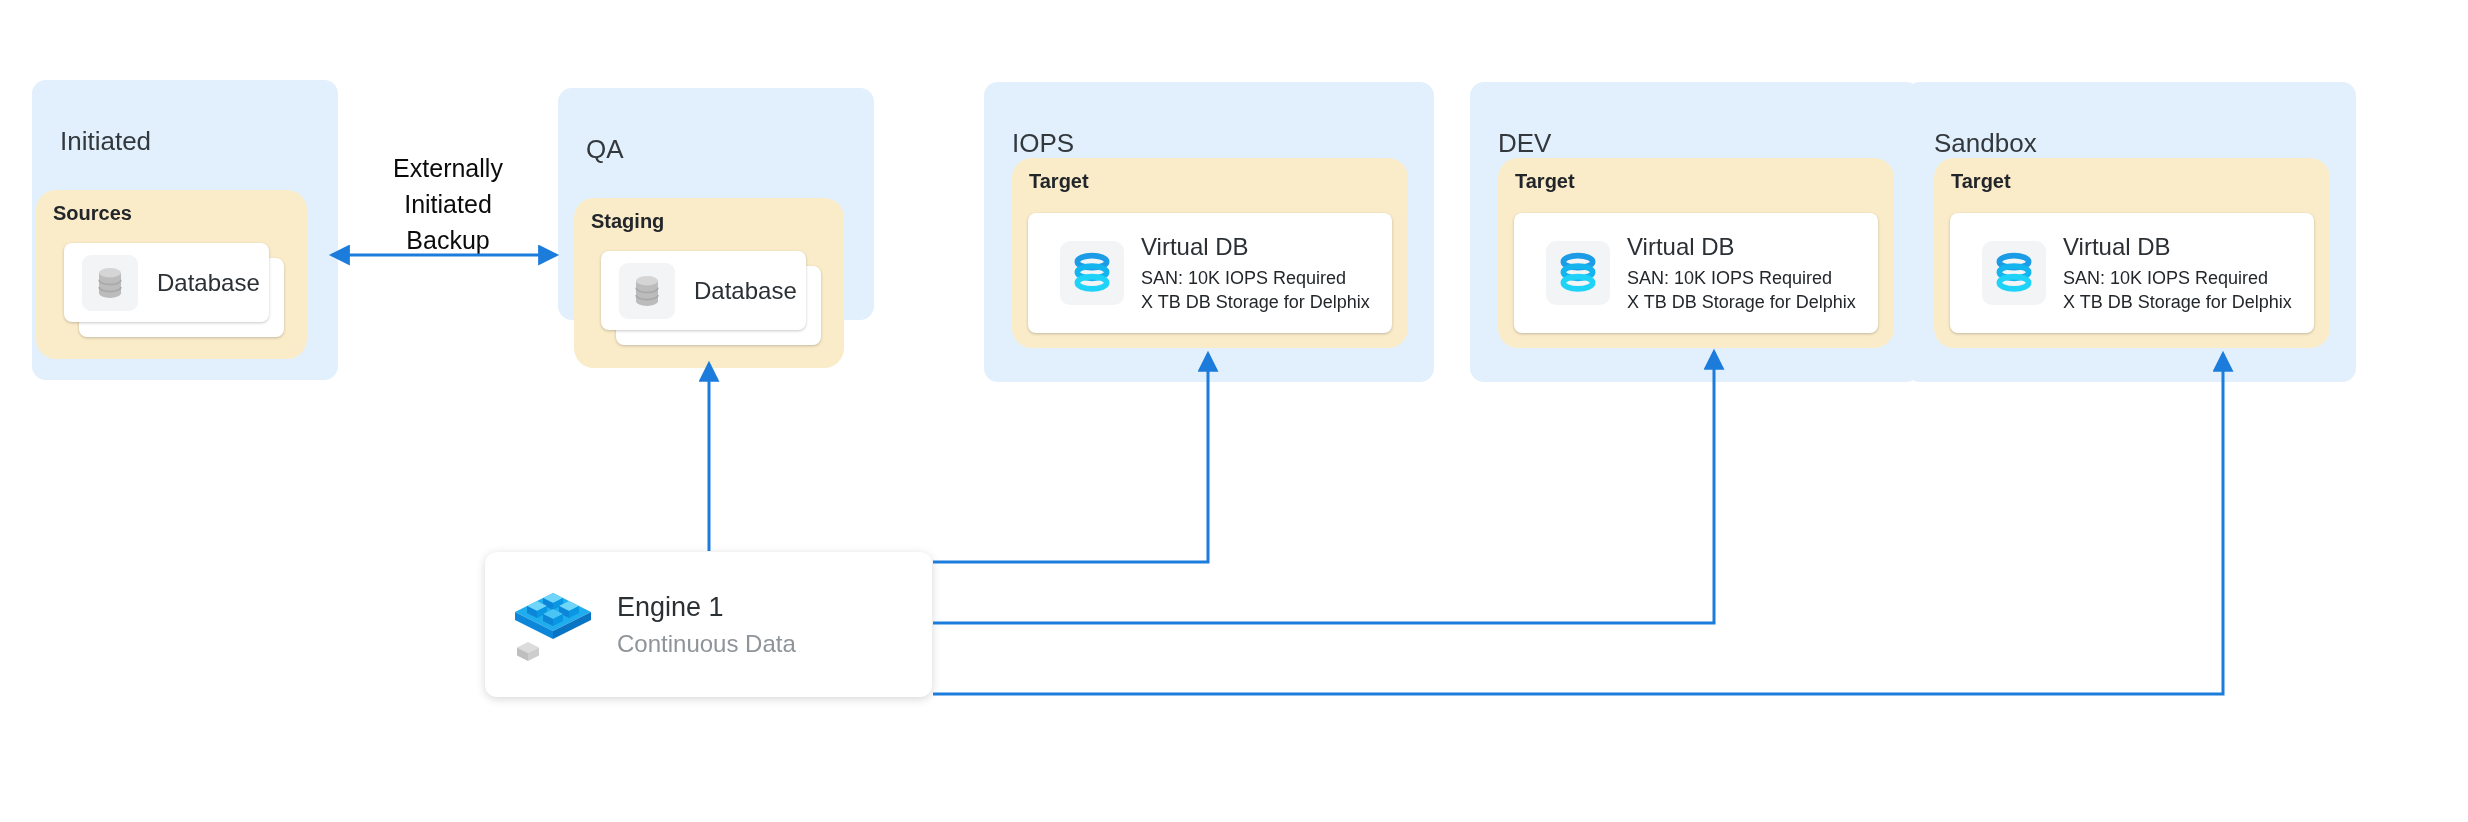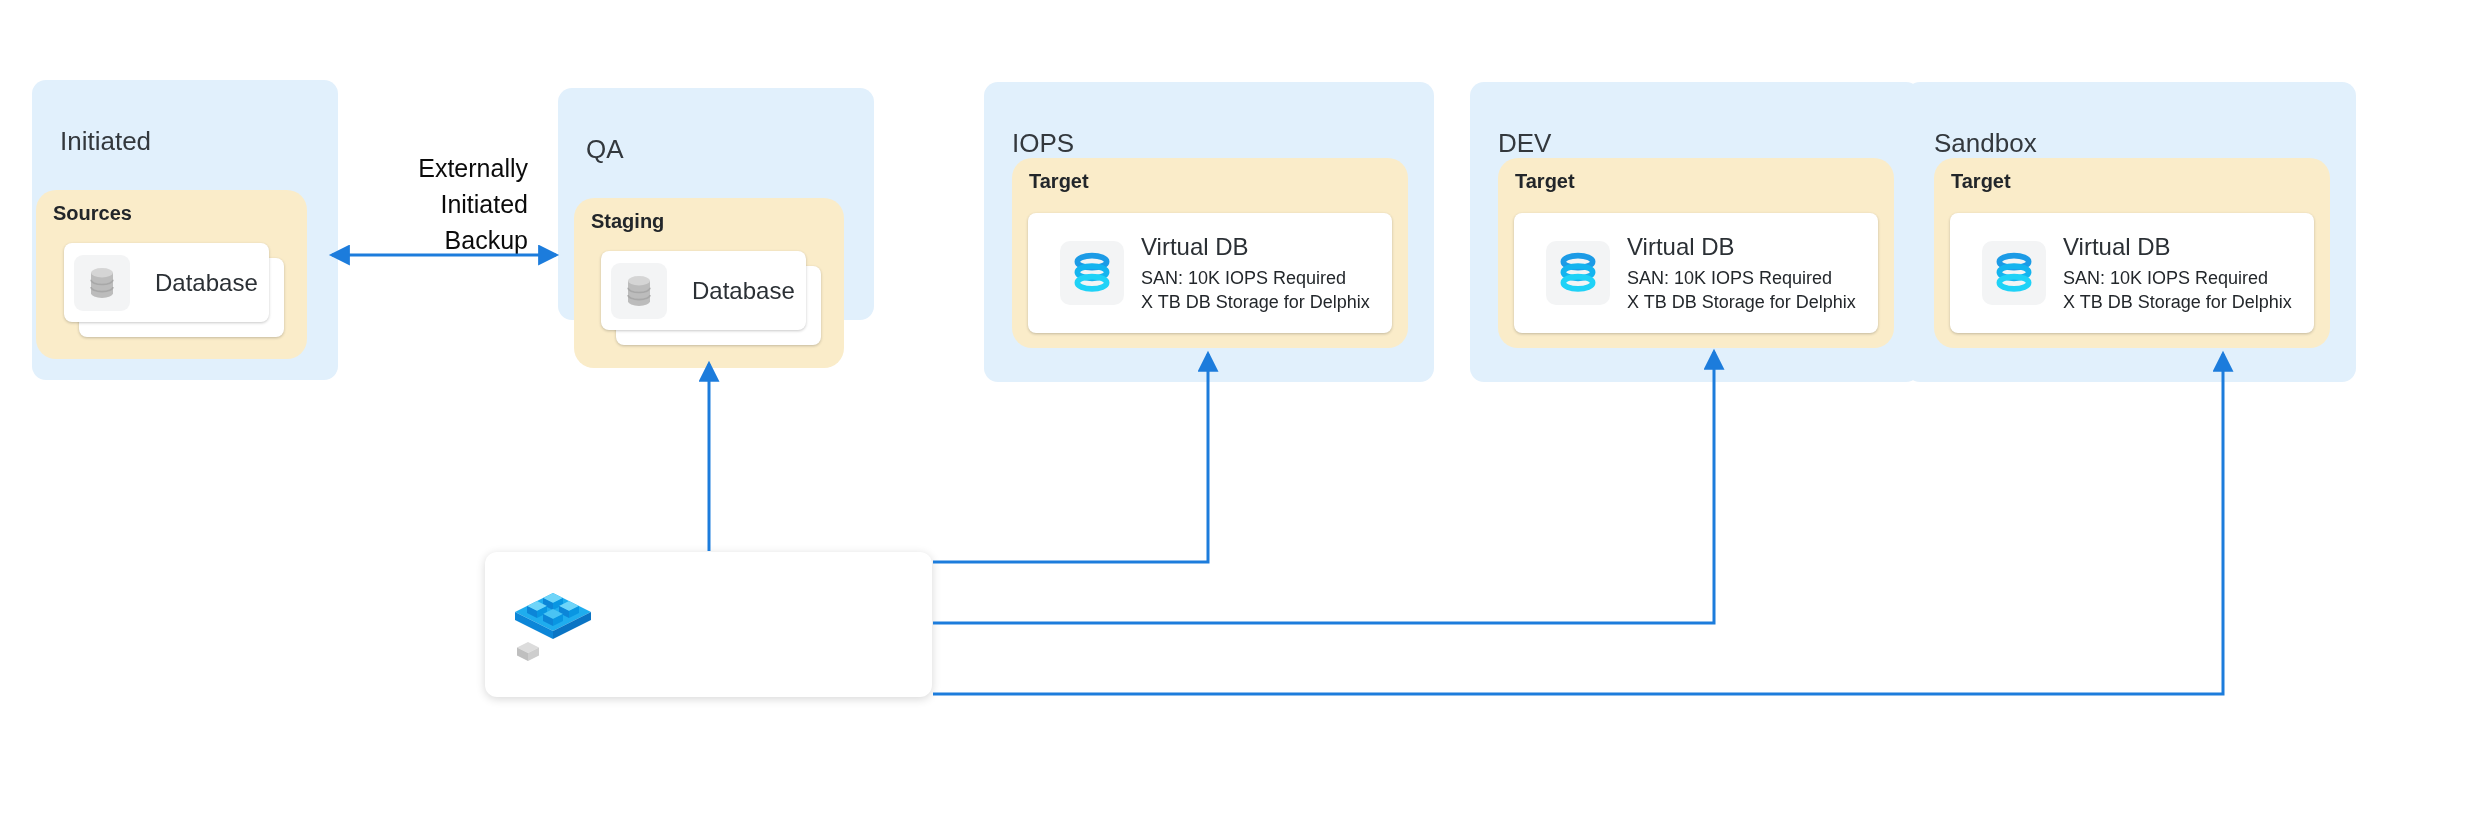--- a/index.html
+++ b/index.html
@@ -15,40 +15,40 @@
   .group{position:absolute;background:#FAECC9;border-radius:20px;}
   .group-label{position:absolute;left:17px;top:12px;font-size:20px;font-weight:700;
                color:#22262a;white-space:nowrap;}
 
   
   .card{position:absolute;background:#ffffff;border-radius:8px;
         box-shadow:0 1px 3px rgba(0,0,0,.22);}
   .db-stack{position:absolute;width:222px;height:96px;}
   .db-stack .back{left:15px;top:15px;width:205px;height:79px;}
   .db-card{left:0;top:0;width:205px;height:79px;display:flex;align-items:center;
-           padding-left:10px;gap:25px;box-sizing:border-box;}
+           padding-left:18px;gap:19px;box-sizing:border-box;}
   .icon-sq{width:56px;height:56px;background:#F3F4F5;border-radius:9px;
            display:flex;align-items:center;justify-content:center;flex:0 0 auto;}
   .icon-sq.lg{width:64px;height:64px;border-radius:10px;}
   .card-label{font-size:24px;color:#2b3035;white-space:nowrap;}
 
   .vdb-card{width:364px;height:120px;display:flex;align-items:center;
             padding-left:32px;gap:17px;box-sizing:border-box;}
   .vdb-title{font-size:24px;color:#2b3035;margin-bottom:5px;white-space:nowrap;}
   .vdb-sub{font-size:18px;color:#23272b;line-height:24px;white-space:nowrap;}
 
   
   .engine{position:absolute;left:485px;top:552px;width:447px;height:145px;
           background:#ffffff;border-radius:12px;box-shadow:0 2px 10px rgba(0,0,0,.16);
           display:flex;align-items:center;padding-left:26px;gap:22px;box-sizing:border-box;}
   .engine-title{font-size:27px;color:#2b3035;margin-bottom:7px;white-space:nowrap;}
   .engine-sub{font-size:24px;color:#8e9499;white-space:nowrap;}
 
   
-  .backup-label{position:absolute;left:368px;top:150px;width:160px;text-align:right;
+  .backup-label{position:absolute;left:368px;top:150px;width:160px;text-align:center;
                 font-size:25px;line-height:36px;color:#0b0b0b;}
 
   
   #connector-layer{position:absolute;left:0;top:0;width:2468px;height:822px;
                    pointer-events:none;z-index:7;}
 </style>
 </head>
 <body>
 
 <div class="canvas">
@@ -195,15 +195,19 @@
         <polygon points="68,25 58,30 58,37 68,32" fill="#0996E2"></polygon>
         <polygon points="42,28 52,33 42,38 32,33" fill="#49C4F4"></polygon>
         <polygon points="32,33 42,38 42,45 32,40" fill="#0C86D8"></polygon>
         <polygon points="52,33 42,38 42,45 52,40" fill="#0996E2"></polygon>
 
         <polygon points="17,61 28,66.5 17,72 6,66.5" fill="#DCDCDC"></polygon>
         <polygon points="6,66.5 17,72 17,80 6,74.5" fill="#BFBFBF"></polygon>
         <polygon points="28,66.5 17,72 17,80 28,74.5" fill="#CDCDCD"></polygon>
       </svg>
     </span>
+    <span>
+      <span class="engine-title" style="display:block">Engine 1</span>
+      <span class="engine-sub" style="display:block">Continuous Data</span>
+    </span>
   </div>
 
 </div>
 
 </body></html>

